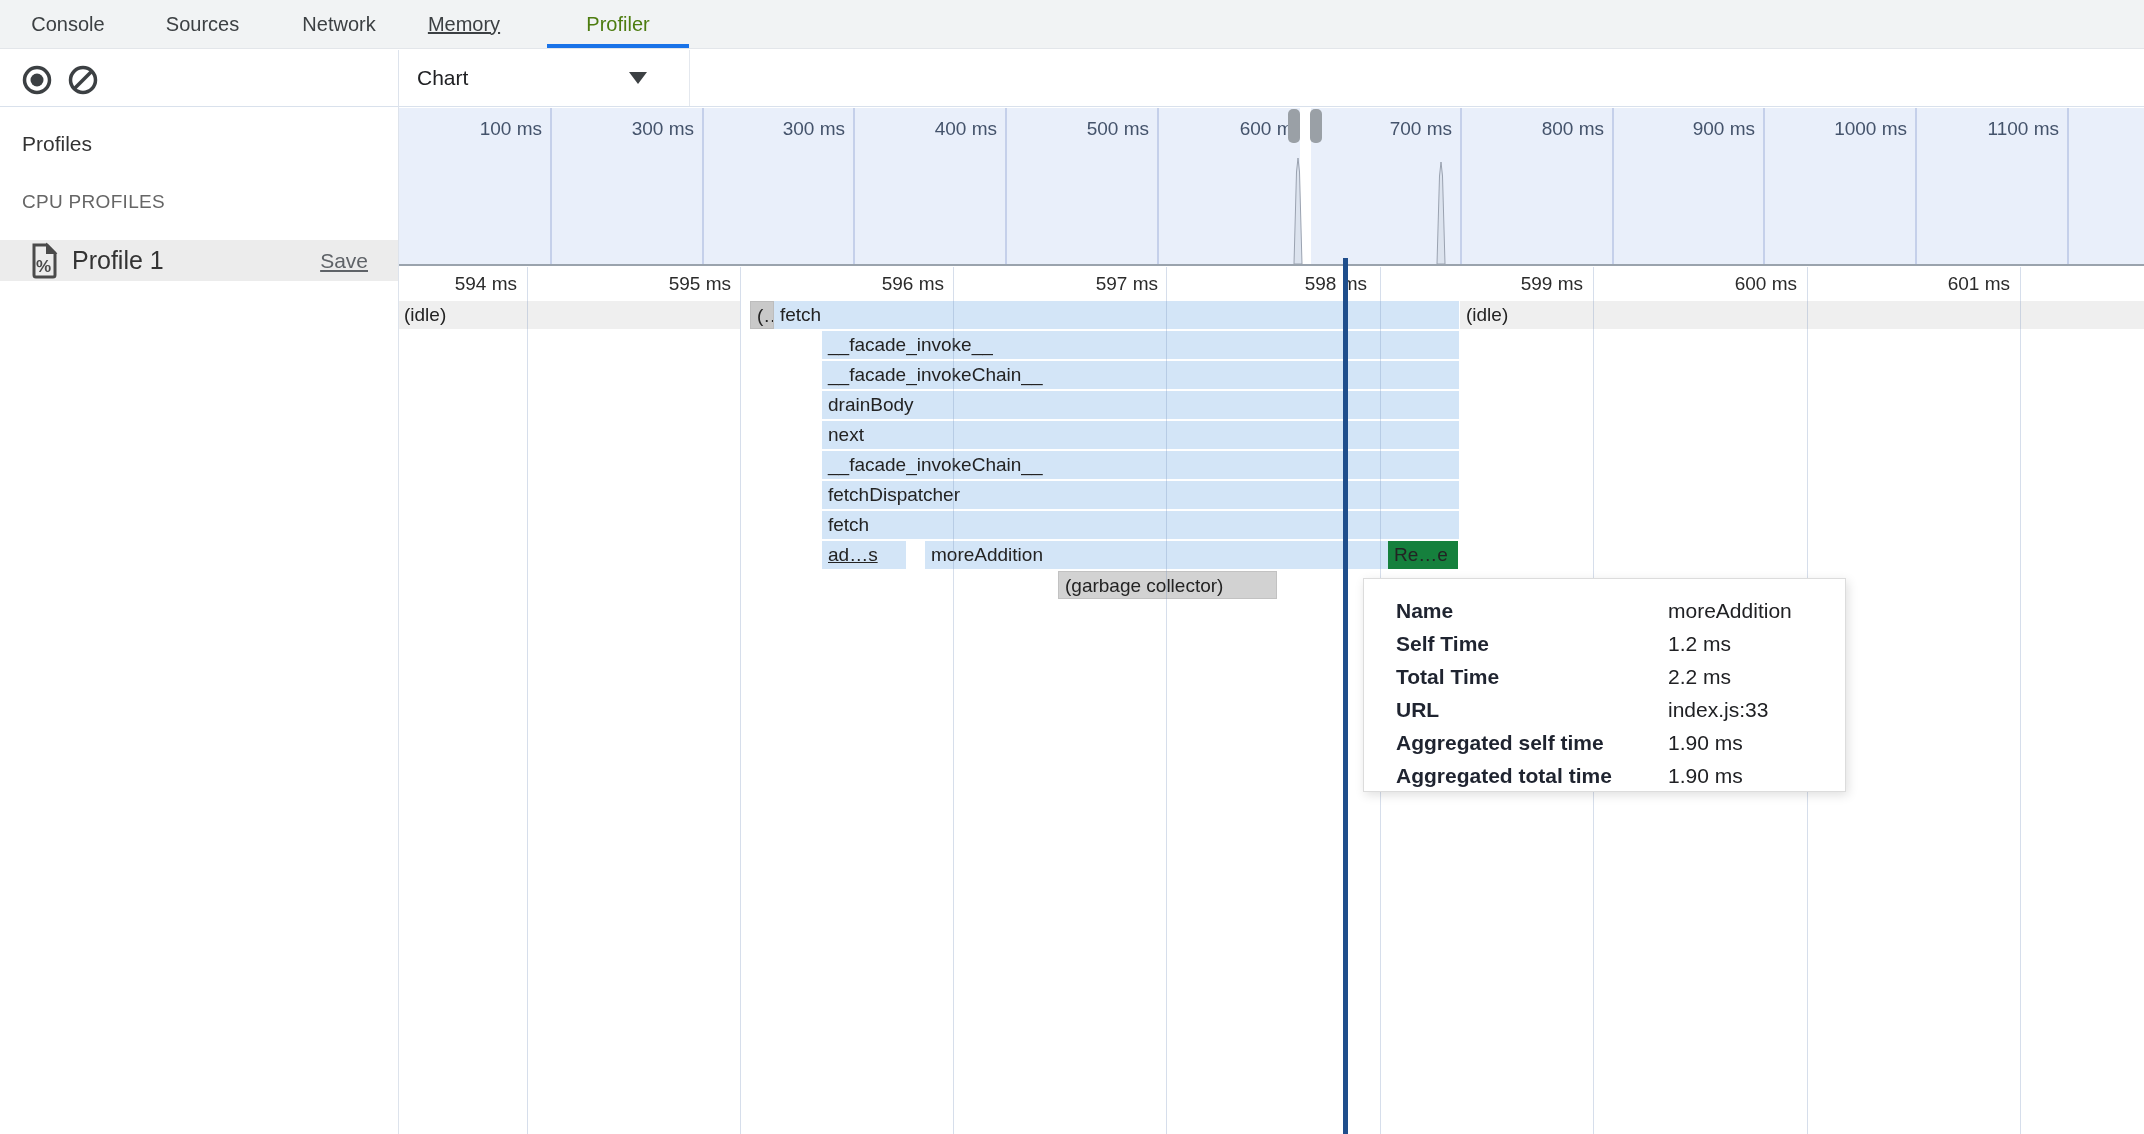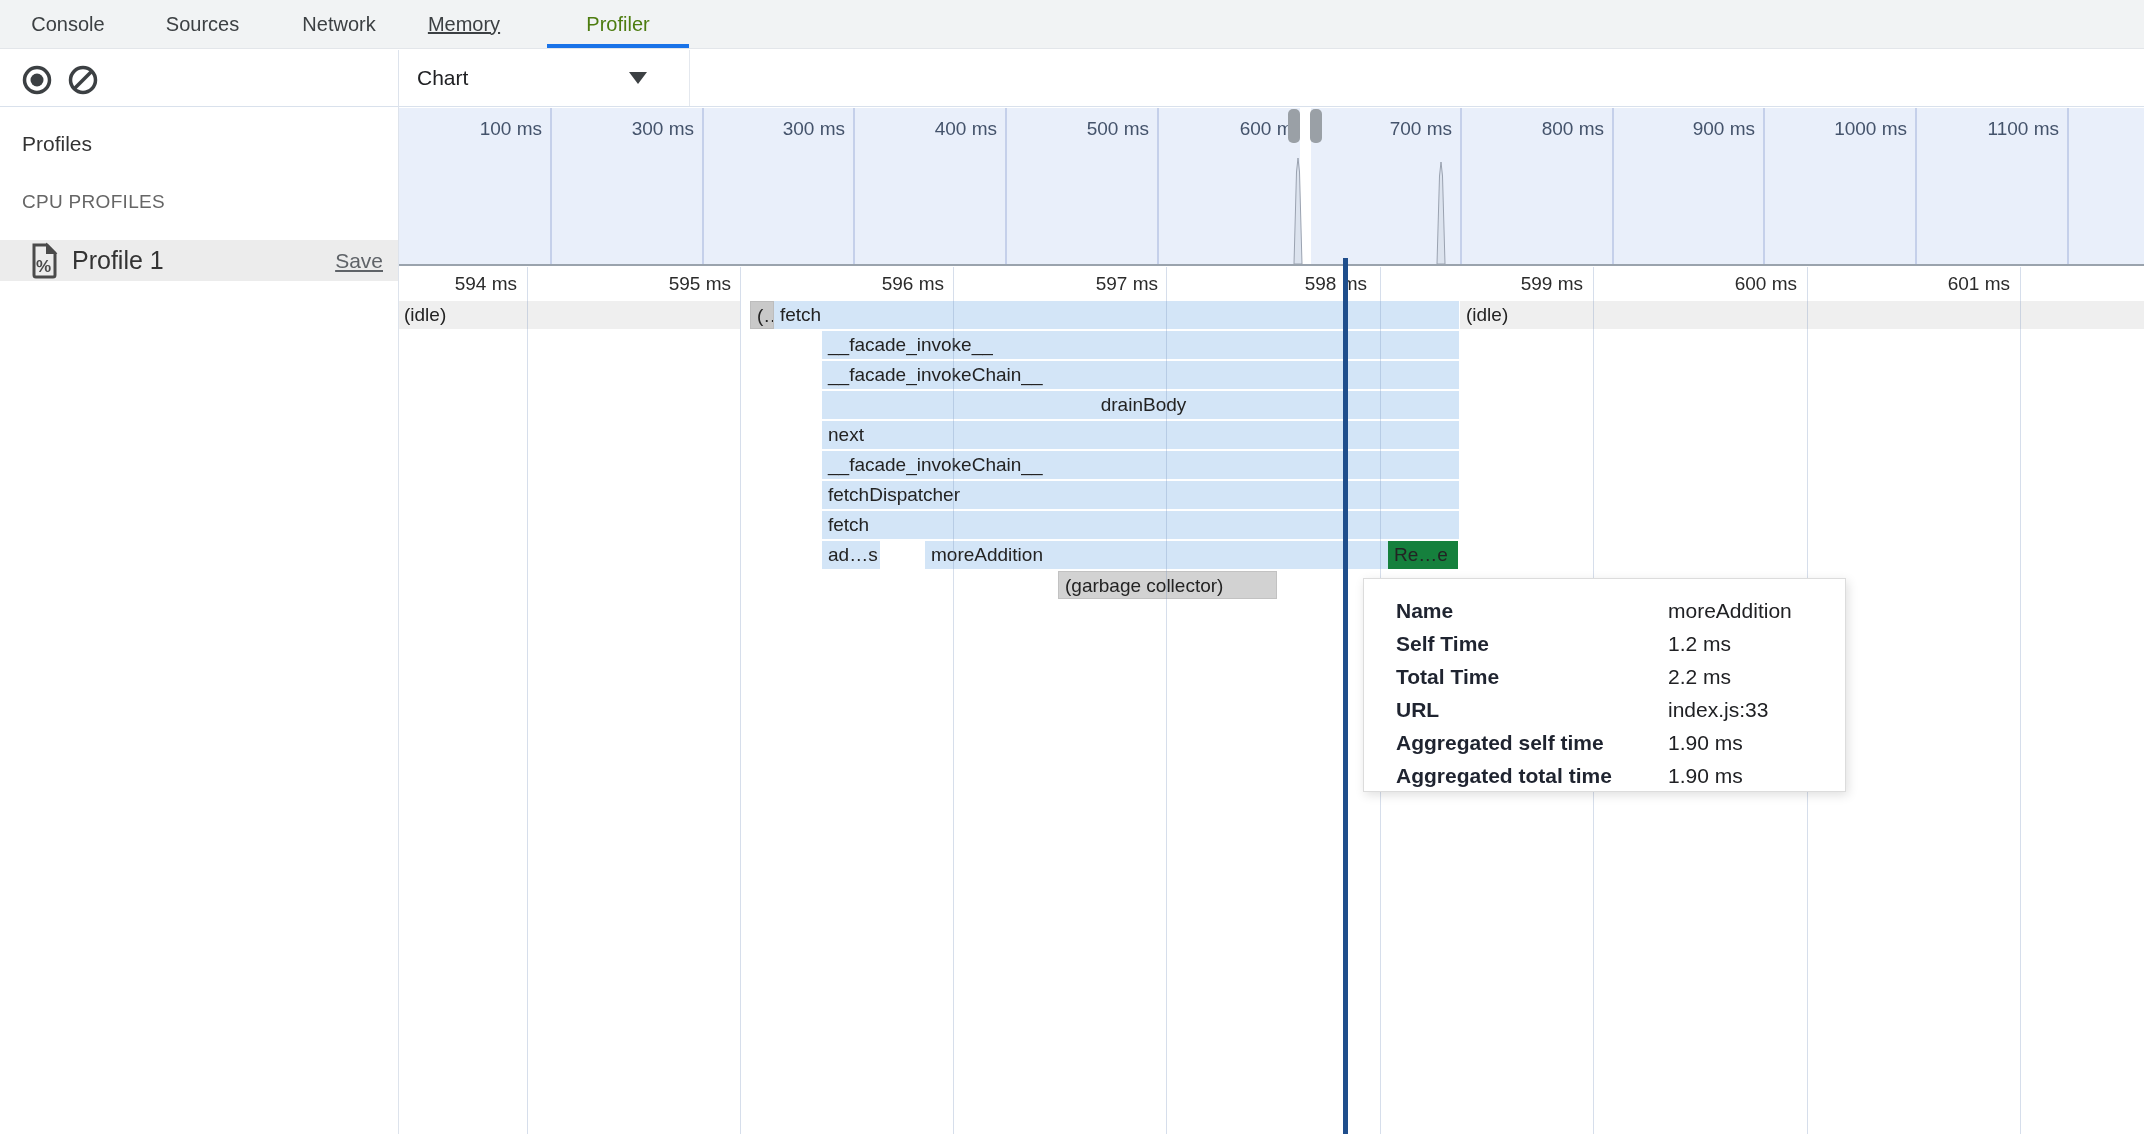--- a/index.html
+++ b/index.html
@@ -24,21 +24,21 @@
   .chart-label{margin-left:18px;font-size:21px;color:#202124;}
   .caret{margin-left:auto;margin-right:42px;width:0;height:0;
          border-left:9px solid transparent;border-right:9px solid transparent;border-top:12px solid #3c4043;}
 
   
   .profiles-h{position:absolute;left:22px;top:132px;font-size:21px;color:#333;}
   .cpu-h{position:absolute;left:22px;top:191px;font-size:19px;color:#666;letter-spacing:.3px;}
   .profile-row{position:absolute;left:0;top:240px;width:398px;height:41px;background:#ececec;
                display:flex;align-items:center;}
   .profile-name{margin-left:12px;font-size:25px;color:#333;}
-  .save-link{margin-left:auto;margin-right:15px;font-size:21px;color:#5f6368;text-decoration:underline;}
+  .save-link{margin-left:auto;margin-right:30px;font-size:21px;color:#5f6368;text-decoration:underline;}
 
   
   .overview{position:absolute;left:398px;top:108px;width:1746px;height:156px;background:#e9effa;
             border-bottom:2px solid #9aa3ad;overflow:hidden;}
   .ov-line{position:absolute;top:0;width:2px;height:156px;background:#c5d0ea;}
   .ov-label{position:absolute;top:10px;transform:translateX(-100%);font-size:19px;color:#44536b;white-space:nowrap;}
   .ov-window{position:absolute;top:0;height:156px;background:#ffffff;}
   .handle{position:absolute;top:1px;width:12px;height:34px;background:#9aa0a6;border-radius:5px;z-index:3;}
 
   
@@ -144,26 +144,26 @@
       <span class="rl" style="left: 1612px;">601 ms</span>
     </div>
 
   <div class="flame">
       <div class="blk idle" style="left: 398px; top: 0px; width: 342px; background: rgb(239, 239, 239);">(idle)</div>
       <div class="blk system" style="left: 750px; top: 0px; width: 24px; background: rgb(201, 201, 201);">(…</div>
       <div class="blk js" style="left: 774px; top: 0px; width: 685px; background: rgb(211, 229, 247);">fetch</div>
       <div class="blk idle" style="left: 1460px; top: 0px; width: 684px; background: rgb(239, 239, 239);">(idle)</div>
       <div class="blk js" style="left: 822px; top: 30px; width: 637px; background: rgb(211, 229, 247);">__facade_invoke__</div>
       <div class="blk js" style="left: 822px; top: 60px; width: 637px; background: rgb(211, 229, 247);">__facade_invokeChain__</div>
-      <div class="blk js" style="left: 822px; top: 90px; width: 637px; background: rgb(211, 229, 247); text-align: center;">drainBody</div>
+      <div class="blk js" style="left: 822px; top: 90px; width: 637px; background: rgb(211, 229, 247);">drainBody</div>
       <div class="blk js" style="left: 822px; top: 120px; width: 637px; background: rgb(211, 229, 247);">next</div>
       <div class="blk js" style="left: 822px; top: 150px; width: 637px; background: rgb(211, 229, 247);">__facade_invokeChain__</div>
       <div class="blk js" style="left: 822px; top: 180px; width: 637px; background: rgb(211, 229, 247);">fetchDispatcher</div>
       <div class="blk js" style="left: 822px; top: 210px; width: 637px; background: rgb(211, 229, 247);">fetch</div>
-      <div class="blk js" style="left: 822px; top: 240px; width: 58px; background: rgb(211, 229, 247);">ad…s</div>
+      <div class="blk js" style="left: 822px; top: 240px; width: 84px; background: rgb(211, 229, 247); text-decoration: underline;">ad…s</div>
       <div class="blk js" style="left: 925px; top: 240px; width: 463px; background: rgb(211, 229, 247);">moreAddition</div>
       <div class="blk hot" style="left: 1388px; top: 240px; width: 70px; background: #15803d;">Re…e</div>
       <div class="blk gc" style="left: 1058px; top: 270px; width: 219px; background: rgb(210, 210, 210);">(garbage collector)</div>
     </div>
 
   <div class="cursor" style="left: 1343px; background: rgb(31, 78, 140);"></div>
 
   <div class="tooltip">
       <div class="tt-row">
         <span class="tt-label">Name</span>

